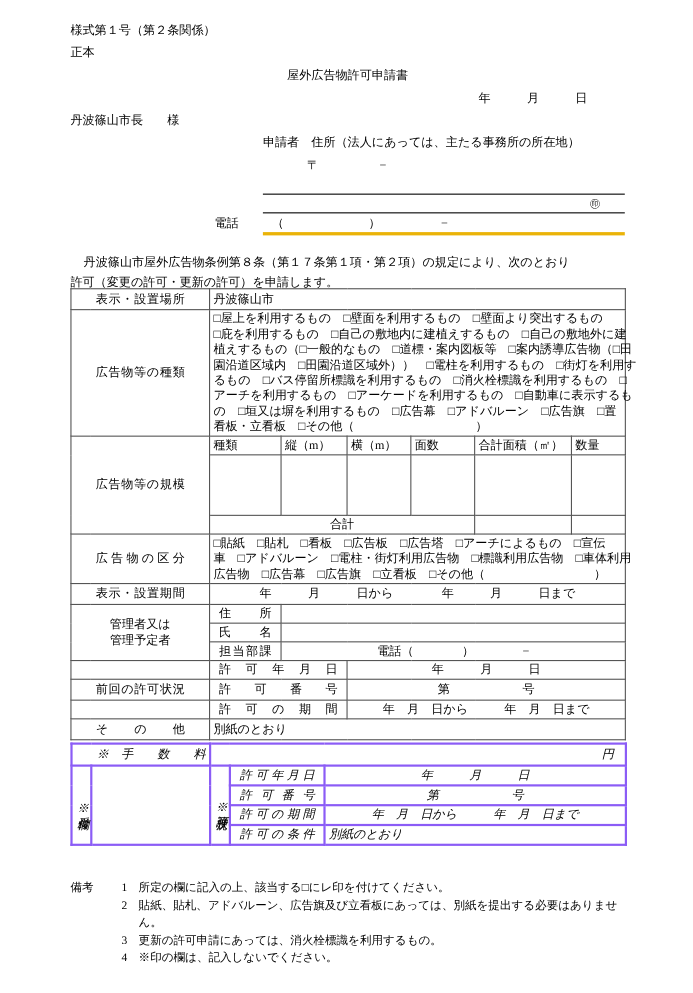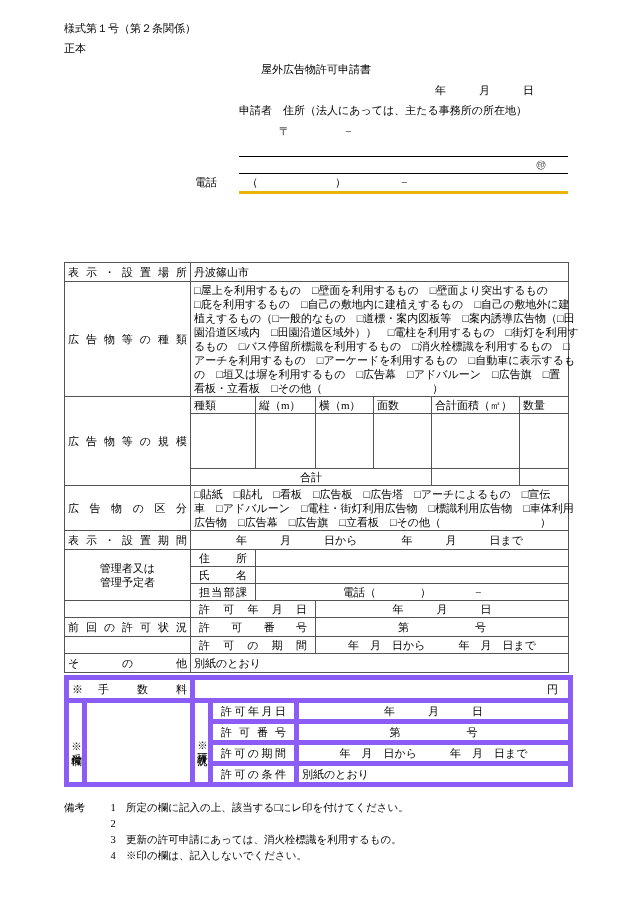--- a/index.html
+++ b/index.html
@@ -73,21 +73,21 @@
   .main-tbl td {
     border: 1px solid #555;
     padding: 1px 3px;
     vertical-align: middle;
     font-size: 11px;
     line-height: 14px;
   }
   .rowlbl {
     text-align: justify;
     text-align-last: justify;
-    padding: 2px 3px !important;
+    padding: 2px 22px !important;
     white-space: nowrap;
   }
   .rowlbl-n {
     text-align: center;
     white-space: nowrap;
     line-height: 14px;
   }
   .sublbl {
     text-align: justify;
     text-align-last: justify;
@@ -102,25 +102,26 @@
   .tall-blank { height: 52px; }
 
   
   .recv-tbl {
     position: absolute;
     left: 64px;
     top: 675px;
     width: 504px;
   }
   .recv-tbl td {
-    border: 5px solid #8b5cf6;
+    border: 2px solid #8b5cf6;
     padding: 1px 3px;
     font-size: 11px;
     line-height: 14px;
     vertical-align: middle;
+    font-style: italic;
   }
   .vert {
     writing-mode: vertical-rl;
     text-orientation: upright;
     letter-spacing: 1px;
     margin: 0 auto;
     line-height: 14px;
     font-size: 10.5px;
     white-space: nowrap;
   }
@@ -144,32 +145,37 @@
 </head>
 <body>
 
 <div class="page">
 
   <div class="hdr">
     <div class="line">様式第１号（第２条関係）</div>
     <div class="line">正本</div>
     <div class="ttl-center">屋外広告物許可申請書</div>
     <div class="date-line">年　　　月　　　日</div>
+    <div class="line">丹波篠山市長　　様</div>
     <div class="applicant">申請者　住所（法人にあっては、主たる事務所の所在地）</div>
     <div class="postal">〒　　　　　−</div>
     <div class="ruled"></div>
     <div class="seal-line">
       <span class="seal-mark">㊞</span>
     </div>
     <div class="tel-row">
       <span class="tel-lbl">電話</span>
       <span class="tel-body">（　　　　　　　）　　　　　−</span>
     </div>
   </div>
 
+  <div class="intro">
+    <p>丹波篠山市屋外広告物条例第８条（第１７条第１項・第２項）の規定により、次のとおり</p>
+    <p class="cont">許可（変更の許可・更新の許可）を申請します。</p>
+  </div>
 
   <table class="main-tbl">
     <colgroup>
       <col style="width:17px">
         <col style="width:109px">
         <col style="width:65px">
       <col style="width:60px">
         <col style="width:58px">
         <col style="width:58px">
       <col style="width:88px">
@@ -314,20 +320,21 @@
 
   <div class="notes">
     <div class="nrow">
       <span class="nlbl">備考</span>
       <span class="nnum">1</span>
       <span class="ntxt">所定の欄に記入の上、該当する□にレ印を付けてください。</span>
     </div>
     <div class="nrow">
       <span class="nlbl"></span>
       <span class="nnum">2</span>
+      <span class="ntxt">貼紙、貼札、アドバルーン、広告旗及び立看板にあっては、別紙を提出する必要はありません。</span>
     </div>
     <div class="nrow">
       <span class="nlbl"></span>
       <span class="nnum">3</span>
       <span class="ntxt">更新の許可申請にあっては、消火栓標識を利用するもの。</span>
     </div>
     <div class="nrow">
       <span class="nlbl"></span>
       <span class="nnum">4</span>
       <span class="ntxt">※印の欄は、記入しないでください。</span>

